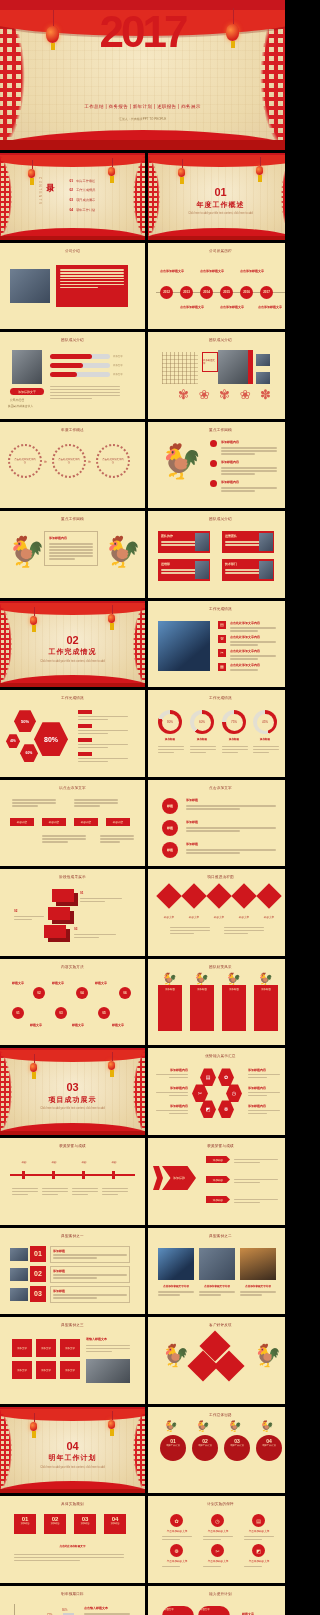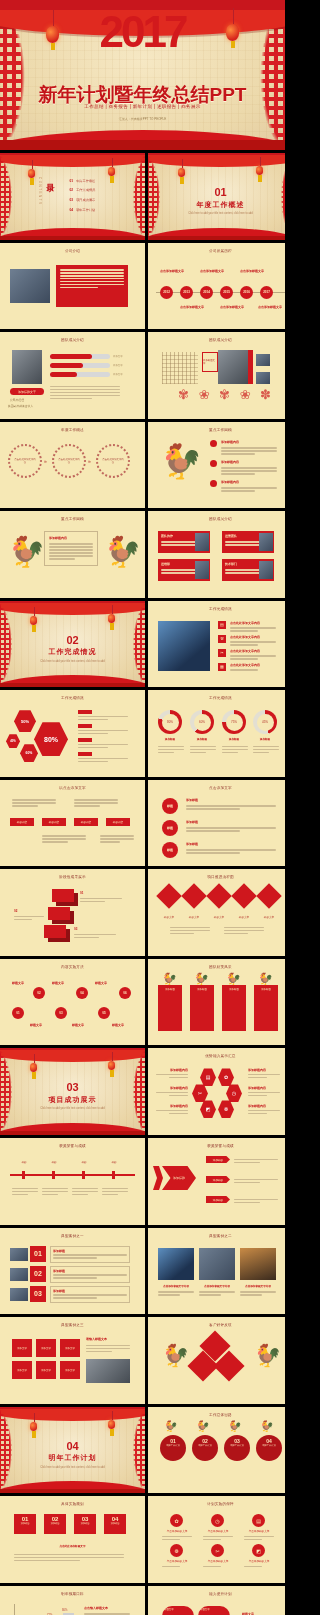--- a/index.html
+++ b/index.html
@@ -92,21 +92,20 @@
 
   <div class="hero">
     <div class="paper"></div>
     <div class="fret l"></div>
     <div class="fret r"></div>
     <div class="topbar"></div>
     <div class="topwave"></div>
     <div class="lantern" style="left:46px;top:26px"></div>
     <div class="lantern" style="right:46px;top:24px"></div>
     <div class="rooster">2017</div>
-    <h1>新年计划暨年终总结PPT</h1>
     <div class="sub">工作总结 | 商务报告 | 新年计划 | 述职报告 | 商务展示</div>
     <div class="tiny">汇报人：代表模板PPT TO PEOPLE</div>
     <div class="botwave"></div>
     <div class="botbar"></div>
   </div>
 
   <div class="grid">
 
     <div class="slide sec contents">
       <div class="tb"></div>

